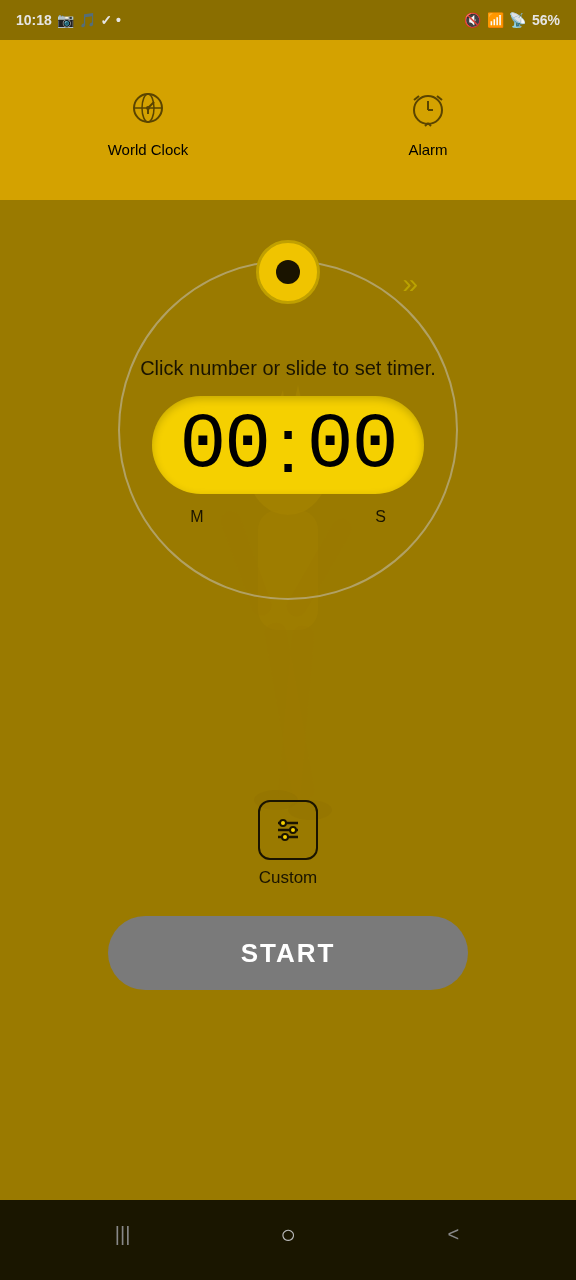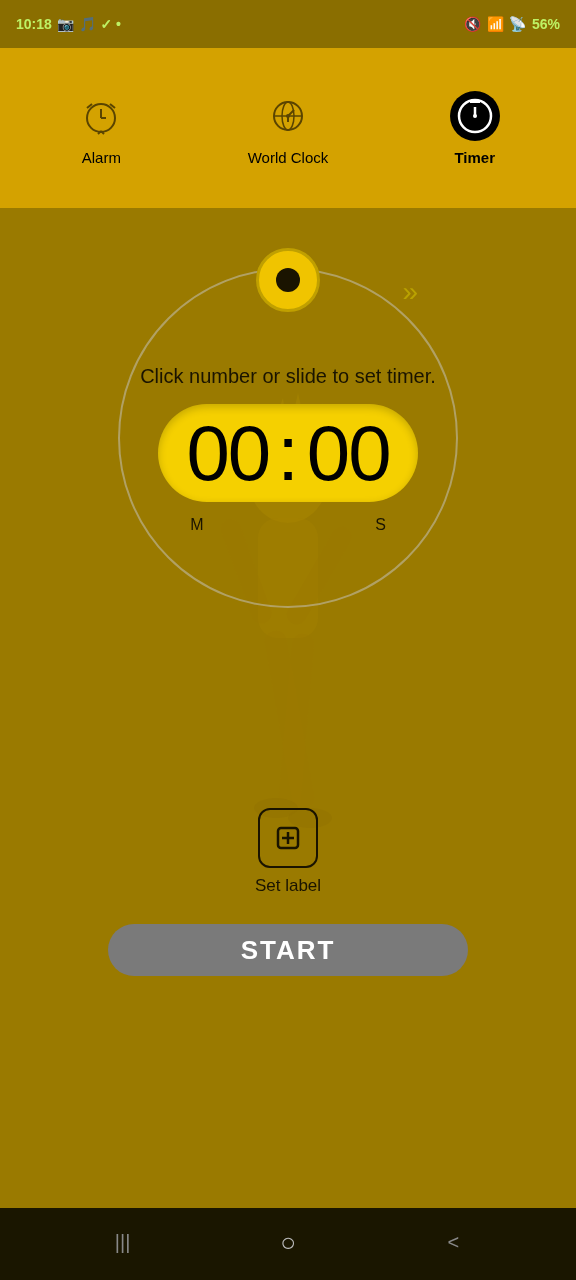--- a/index.html
+++ b/index.html
@@ -9,26 +9,26 @@
       min-height: 1280px;
       font-family: 'Segoe UI', Arial, sans-serif;
       background: #1a1600;
       position: relative;
       overflow-x: hidden;
     }
 
     
     .status-bar {
       background: #8a6e00;
-      height: 48px;
+      height: 40px;
       display: flex;
       align-items: center;
       justify-content: space-between;
       padding: 0 16px;
-      color: #bef264;
+      color: #e5e5e5;
       font-size: 14px;
       font-weight: 600;
     }
     .status-left { display: flex; align-items: center; gap: 6px; }
     .status-right { display: flex; align-items: center; gap: 5px; }
 
     
     .nav-bar {
       background: #d4a200;
       height: 160px;
@@ -171,20 +171,21 @@
       align-items: flex-end;
       gap: 4px;
       box-shadow: inset 0 3px 8px rgba(0,0,0,0.2);
     }
     .timer-digits {
       font-size: 78px;
       font-weight: 300;
       color: #000;
       letter-spacing: -2px;
       line-height: 1;
+      font-family: Liberation Mono, monospace;
     }
     .timer-colon {
       font-size: 78px;
       font-weight: 300;
       color: #000;
       line-height: 1;
       margin: 0 4px;
     }
     .timer-labels {
       display: flex;
@@ -232,21 +233,21 @@
 
     
     .start-button-wrapper {
       position: relative;
       z-index: 1;
       margin-top: 28px;
       width: 360px;
     }
     .start-button {
       width: 100%;
-      height: 52px;
+      height: 74px;
       background: #7a7a7a;
       border: none;
       border-radius: 40px;
       font-size: 26px;
       font-weight: 600;
       color: #fff;
       letter-spacing: 2px;
       cursor: pointer;
     }
 
@@ -283,64 +284,51 @@
   </div>
   <div class="status-right">
     <span>🔇</span>
     <span>📶</span>
     <span>📡</span>
     <span>56%</span>
   </div>
 </div>
 
 <div class="nav-bar">
+
+  <div class="nav-item">
+    <div class="nav-icon">
+      <svg width="44" height="44" viewBox="0 0 44 44" fill="none">
+        <circle cx="22" cy="22" r="14" stroke="#5a4400" stroke-width="2" fill="none"></circle>
+        <ellipse cx="22" cy="22" rx="6" ry="14" stroke="#5a4400" stroke-width="1.5" fill="none"></ellipse>
+        <line x1="8" y1="22" x2="36" y2="22" stroke="#5a4400" stroke-width="1.5"></line>
+        <line x1="22" y1="22" x2="28" y2="16" stroke="#5a4400" stroke-width="2"></line>
+        <line x1="22" y1="22" x2="22" y2="28" stroke="#5a4400" stroke-width="2"></line>
+        <circle cx="22" cy="22" r="2" fill="#5a4400"></circle>
+      </svg>
+    </div>
+    <span class="nav-label">World Clock</span>
+  </div>
 
   <div class="nav-item">
     <div class="nav-icon">
       <svg width="44" height="44" viewBox="0 0 44 44" fill="none">
         <circle cx="22" cy="24" r="14" stroke="#5a4400" stroke-width="2" fill="none"></circle>
         <line x1="22" y1="24" x2="22" y2="15" stroke="#5a4400" stroke-width="2"></line>
         <line x1="22" y1="24" x2="27" y2="24" stroke="#5a4400" stroke-width="2"></line>
         <line x1="8" y1="14" x2="13" y2="10" stroke="#5a4400" stroke-width="2"></line>
         <line x1="36" y1="14" x2="31" y2="10" stroke="#5a4400" stroke-width="2"></line>
         <line x1="22" y1="37" x2="19" y2="40" stroke="#5a4400" stroke-width="2"></line>
         <line x1="22" y1="37" x2="25" y2="40" stroke="#5a4400" stroke-width="2"></line>
       </svg>
     </div>
     <span class="nav-label">Alarm</span>
   </div>
 
-  <div class="nav-item">
-    <div class="nav-icon">
-      <svg width="44" height="44" viewBox="0 0 44 44" fill="none">
-        <circle cx="22" cy="22" r="14" stroke="#5a4400" stroke-width="2" fill="none"></circle>
-        <ellipse cx="22" cy="22" rx="6" ry="14" stroke="#5a4400" stroke-width="1.5" fill="none"></ellipse>
-        <line x1="8" y1="22" x2="36" y2="22" stroke="#5a4400" stroke-width="1.5"></line>
-        <line x1="22" y1="22" x2="28" y2="16" stroke="#5a4400" stroke-width="2"></line>
-        <line x1="22" y1="22" x2="22" y2="28" stroke="#5a4400" stroke-width="2"></line>
-        <circle cx="22" cy="22" r="2" fill="#5a4400"></circle>
-      </svg>
-    </div>
-    <span class="nav-label">World Clock</span>
-  </div>
-
-
-  <div class="nav-item active">
-    <div class="nav-icon">
-      <div class="nav-icon-circle">
-        <svg width="38" height="38" viewBox="0 0 38 38" fill="none">
-          <circle cx="19" cy="19" r="16" stroke="#fff" stroke-width="2.5" fill="none"></circle>
-          <line x1="19" y1="19" x2="19" y2="10" stroke="#fff" stroke-width="2.5"></line>
-          <circle cx="19" cy="19" r="2" fill="#fff"></circle>
-          <line x1="14" y1="5" x2="24" y2="5" stroke="#fff" stroke-width="2"></line>
-        </svg>
-      </div>
-    </div>
-    <span class="nav-label">Timer</span>
-  </div>
+
 </div>
 
 <div class="main-content">
 
   <div class="bg-character">
     <svg width="400" height="700" viewBox="0 0 400 700" fill="none">
 
       <ellipse cx="200" cy="120" rx="40" ry="45" fill="#c8a000" opacity="0.6"></ellipse>
 
       <rect x="170" y="160" width="60" height="120" rx="20" fill="#b89000" opacity="0.5"></rect>
@@ -382,31 +370,34 @@
 
       <div class="timer-labels">
         <span class="timer-unit-label">M</span>
         <span class="timer-unit-label">S</span>
       </div>
     </div>
   </div>
 
   <div class="action-buttons">
 
-
     <div class="action-btn">
       <div class="action-btn-icon">
         <svg width="30" height="30" viewBox="0 0 30 30" fill="none">
-          <rect x="5" y="5" width="20" height="20" rx="3" stroke="#1a1400" stroke-width="2.5" fill="none"></rect>
-          <line x1="15" y1="9" x2="15" y2="21" stroke="#1a1400" stroke-width="2.5"></line>
-          <line x1="9" y1="15" x2="21" y2="15" stroke="#1a1400" stroke-width="2.5"></line>
+          <line x1="5" y1="8" x2="25" y2="8" stroke="#1a1400" stroke-width="2.5"></line>
+          <circle cx="10" cy="8" r="3" fill="#f5d000" stroke="#1a1400" stroke-width="2"></circle>
+          <line x1="5" y1="15" x2="25" y2="15" stroke="#1a1400" stroke-width="2.5"></line>
+          <circle cx="20" cy="15" r="3" fill="#f5d000" stroke="#1a1400" stroke-width="2"></circle>
+          <line x1="5" y1="22" x2="25" y2="22" stroke="#1a1400" stroke-width="2.5"></line>
+          <circle cx="12" cy="22" r="3" fill="#f5d000" stroke="#1a1400" stroke-width="2"></circle>
         </svg>
       </div>
-      <span class="action-btn-label">Set label</span>
+      <span class="action-btn-label">Custom</span>
     </div>
+
   </div>
 
   <div class="start-button-wrapper">
     <button class="start-button">START</button>
   </div>
 
 </div>
 
 <div class="bottom-nav">
   <div class="bottom-nav-btn">

